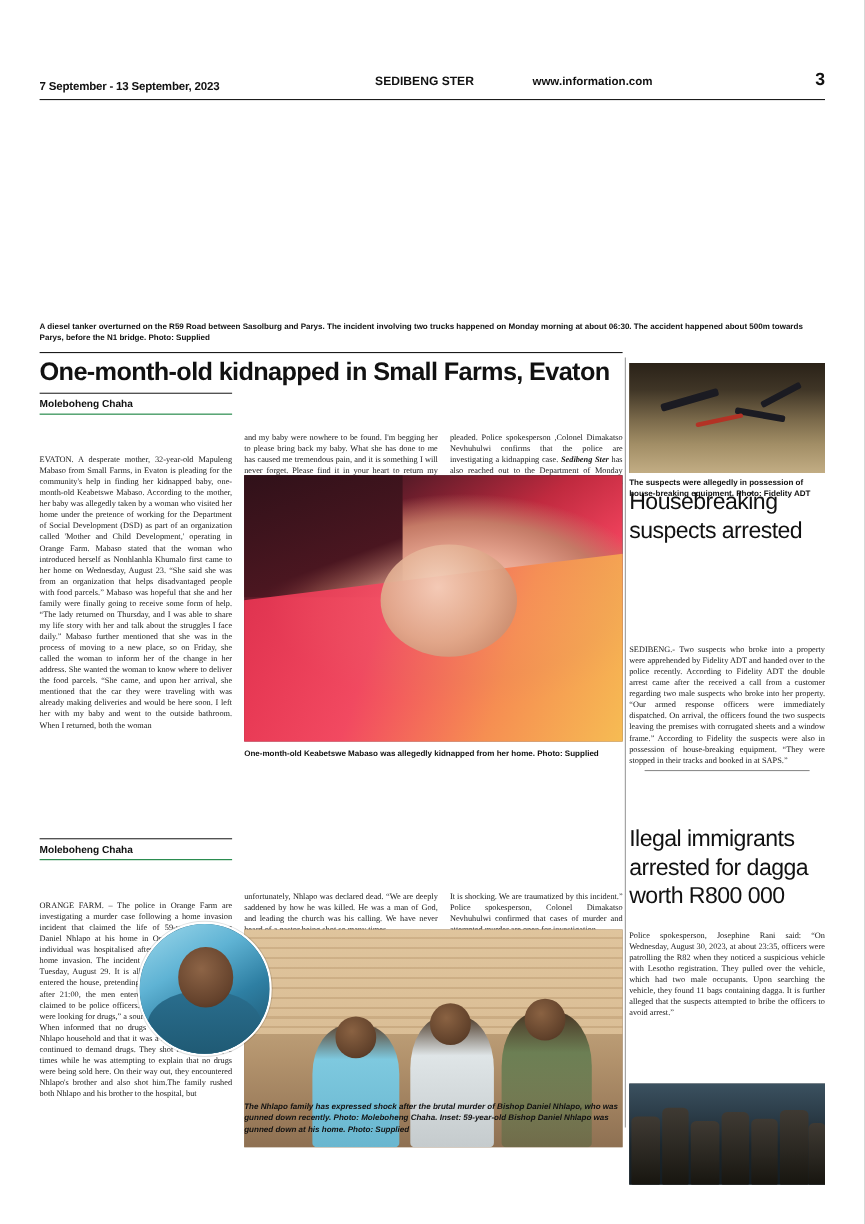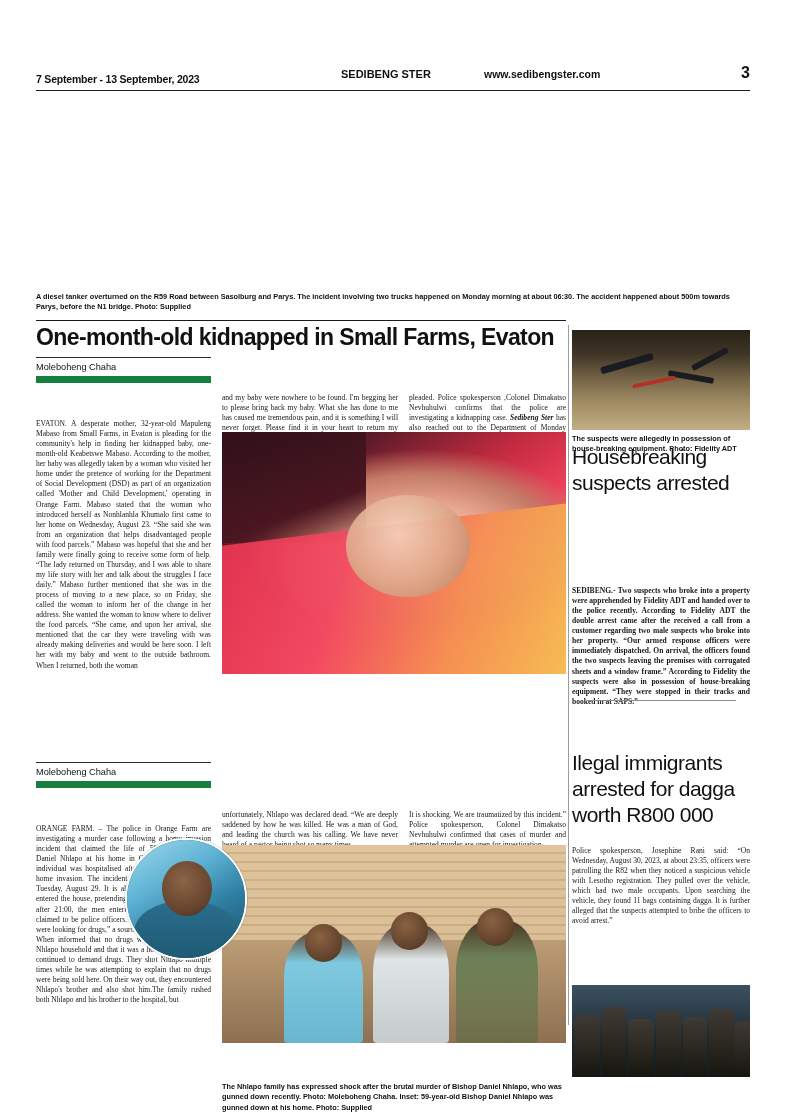--- a/index.html
+++ b/index.html
@@ -185,25 +185,25 @@
     font-family: "Liberation Sans", sans-serif;
     font-weight: bold;
     font-size: 23px;
     color: #111;
     letter-spacing: -0.6px;
     line-height: 1.08;
   }
   .byline {
     font-family: "Liberation Sans", sans-serif;
     font-size: 9.2px;
-    font-weight: normal;
+    font-weight: bold;
     color: #111;
     padding: 4px 0 4px 0;
     border-top: 1px solid #2a2a2a;
-    border-bottom: 7px solid #15803d;
+    border-bottom: 1px solid #15803d;
   }
   .body {
     font-family: "Liberation Serif", serif;
     font-size: 7.55px;
     line-height: 1.335;
     color: #171717;
     text-align: justify;
     hyphens: auto;
     margin-top: 30px;
   }
@@ -289,21 +289,21 @@
   .side-head {
     position: absolute;
     font-family: "Liberation Sans", sans-serif;
     font-weight: normal;
     font-size: 21px;
     line-height: 1.24;
     color: #111;
     letter-spacing: -0.5px;
   }
   .hb-head { left: 572px; top: 444px; width: 178px; }
-  .hb-body { position: absolute; left: 572px; top: 556px; width: 178px; font-weight: bold; }
+  .hb-body { position: absolute; left: 572px; top: 556px; width: 178px; }
 
   .im-head { left: 572px; top: 750px; width: 178px; }
   .im-body { position: absolute; left: 572px; top: 845px; width: 178px; }
 
   .dg-photo {
     position: absolute;
     left: 572px;
     top: 985px;
     width: 178px;
     height: 92px;
@@ -401,33 +401,34 @@
   }
   .ins-face {
     position: absolute;
     left: 30%; top: 18%; width: 42%; height: 46%;
     border-radius: 50%;
     background: radial-gradient(circle at 42% 36%, #8d6446 0%, #64422c 68%, #452c1d 100%);
   }
   .cap-bishop {
     position: absolute;
     left: 222px;
-    top: 1082px;
+    top: 1001px;
     width: 344px;
+    font-style: italic;
   }
 </style>
 </head>
 <body>
 
 <div class="page">
 
   <div class="masthead">
     <div class="mh-date">7 September - 13 September, 2023</div>
     <div class="mh-title">SEDIBENG STER</div>
-    <div class="mh-url">www.sedibengster.com</div>
+    <div class="mh-url">www.information.com</div>
     <div class="mh-page">3</div>
   </div>
 
 
   <div class="cap cap-hero">A diesel tanker overturned on the R59 Road between Sasolburg and Parys. The incident involving two trucks happened on Monday morning at about 06:30. The accident happened about 500m towards Parys, before the N1 bridge. Photo: Supplied</div>
 
   <div class="rule" style="left:36px; top:320px; width:530px; height:1px;"></div>
   <div class="vrule" style="left:568px; top:325px; height:700px;"></div>
 
   <div class="kid-head">One-month-old kidnapped in Small Farms, Evaton</div>
@@ -443,20 +444,21 @@
   <div class="k-col3 body">
     <span>pleaded. Police spokesperson ,Colonel Dimakatso Nevhuhulwi confirms that the police are investigating a kidnapping case. </span><em style="font-weight:bold;">Sedibeng Ster</em><span> has also reached out to the Department of Monday Development .(DSD) for further information regarding the matter.</span>
   </div>
 
   <div class="kid-photo">
     <div class="kp-bg"></div>
     <div class="kp-dark"></div>
     <div class="kp-blanket"></div>
     <div class="kp-face"></div>
   </div>
+  <div class="cap cap-kid">One-month-old Keabetswe Mabaso was allegedly kidnapped from her home. Photo: Supplied</div>
 
   <div class="hb-photo">
     <div class="hb-bg"></div>
     <div class="hb-tool" style="left:28px; top:30px; width:54px; height:7px;"></div>
     <div class="hb-tool" style="left:96px; top:44px; width:46px; height:6px; transform:rotate(10deg);"></div>
     <div class="hb-tool" style="left:118px; top:26px; width:40px; height:6px; transform:rotate(-28deg);"></div>
     <div class="hb-tool-red" style="left:60px; top:50px; width:44px;"></div>
   </div>
   <div class="cap cap-hb">The suspects were allegedly in possession of house-breaking equipment. Photo: Fidelity ADT</div>
 

